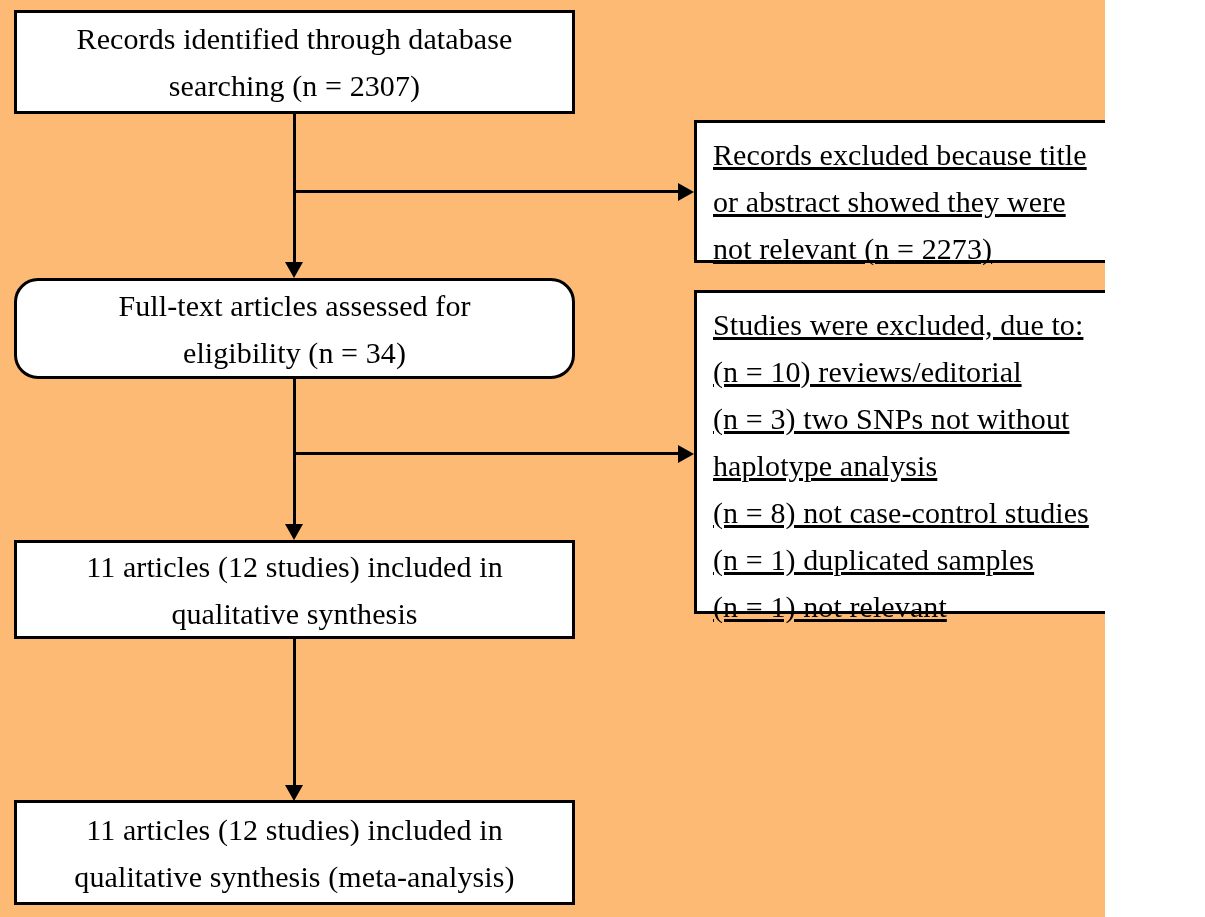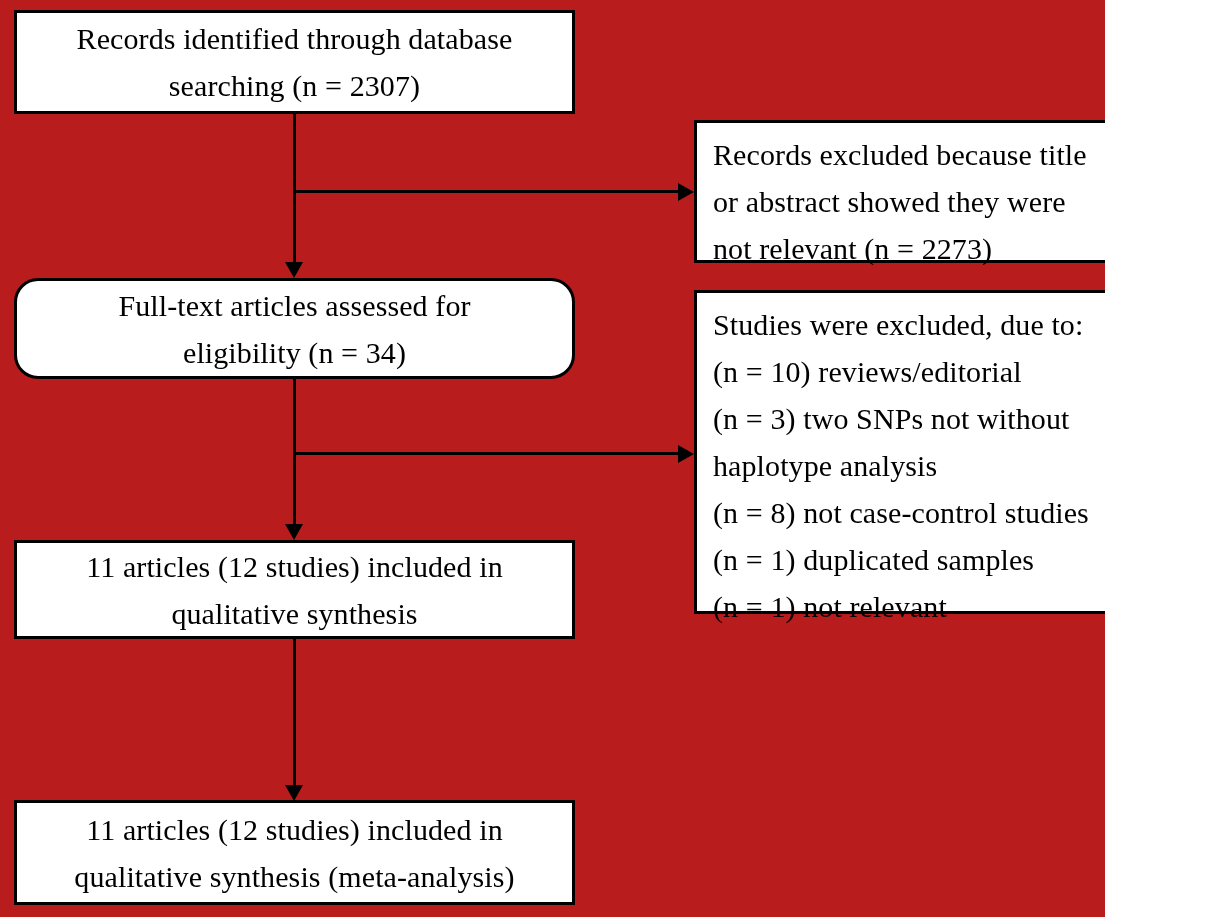--- a/index.html
+++ b/index.html
@@ -5,21 +5,21 @@
 <style>
   html, body {
     margin: 0;
     padding: 0;
     background: #ffffff;
   }
   #diagram-root {
     position: relative;
     width: 1105px;
     height: 917px;
-    background: #b91c1c;
+    background: #fdba74;
     font-family: "Liberation Serif", "DejaVu Serif", serif;
     color: #000000;
     overflow: hidden;
   }
 
   
   .flow-box {
     position: absolute;
     box-sizing: border-box;
     border: 3px solid #000000;
@@ -35,20 +35,21 @@
     letter-spacing: 0.1px;
     white-space: pre-line;
   }
   .flow-box.centered .box-text {
     text-align: center;
     padding: 0 10px;
   }
   .flow-box.left-aligned {
     justify-content: flex-start;
     padding-top: 8px;
+    text-decoration: underline;
   }
   .flow-box.left-aligned .box-text {
     text-align: left;
     padding: 0 0 0 16px;
   }
 
   
   .conn-v {
     position: absolute;
     width: 3px;

